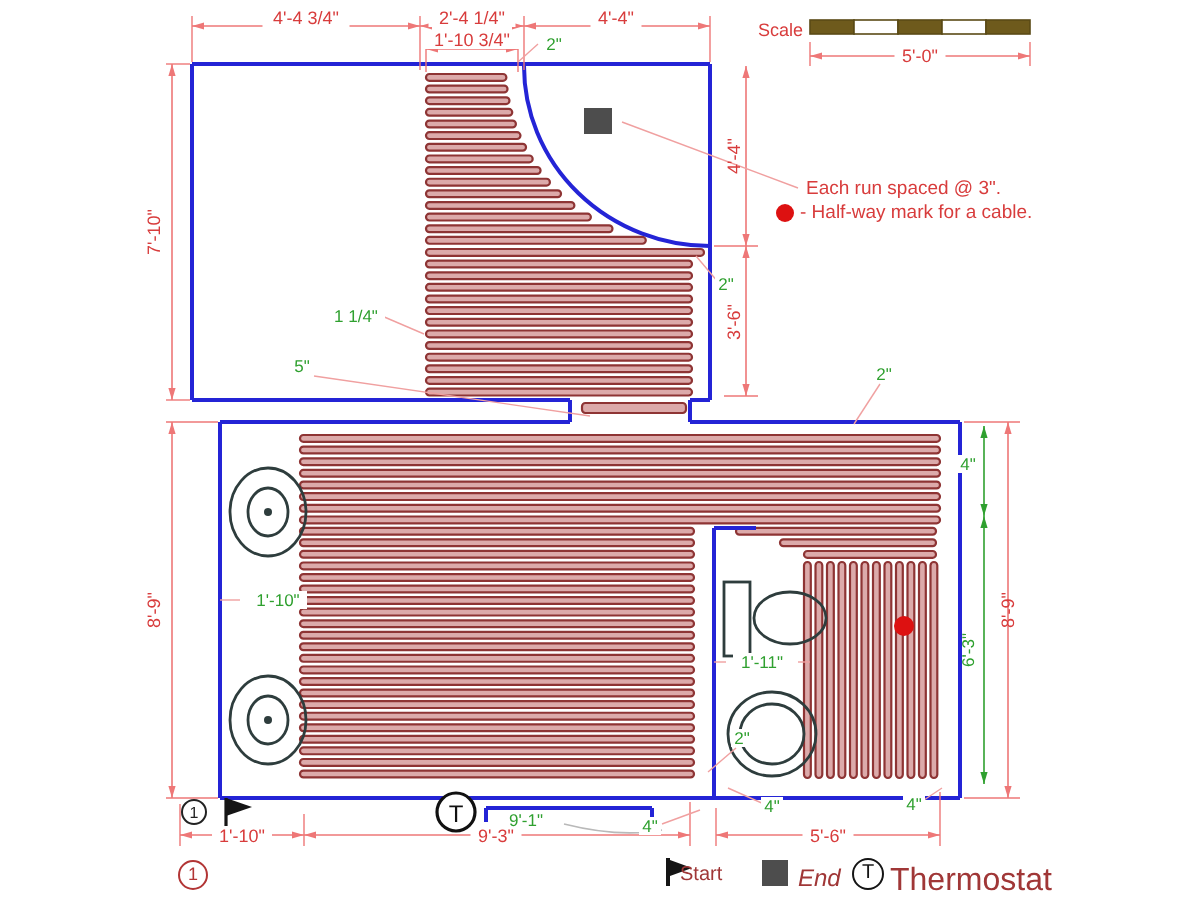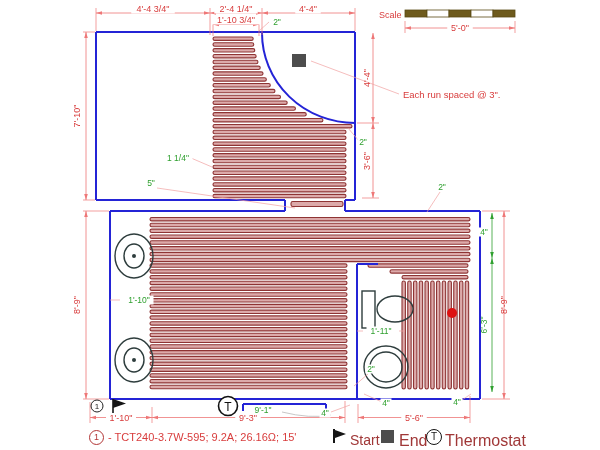--- a/index.html
+++ b/index.html
@@ -13,23 +13,23 @@
   .note-line2{left:388px;top:101px;color:#d83c3c;font-size:9.5px;display:flex;align-items:center;}
   .note-dot{display:inline-block;width:9px;height:9px;border-radius:50%;background:#dd1111;margin-right:3px;}
   
   .lg-circle{left:89px;top:430px;width:13px;height:13px;border:1.2px solid #b23535;border-radius:50%;
              color:#b23535;font-size:9px;line-height:13px;text-align:center;}
   .lg-spec{left:108px;top:431px;color:#d83c3c;font-size:11px;}
   .lg-flag{left:333px;top:429px;width:15px;height:14px;border-left:2px solid #151515;}
   .lg-flag::after{content:"";position:absolute;left:0;top:1px;width:0;height:0;
                   border-top:4.5px solid transparent;border-bottom:4.5px solid transparent;
                   border-left:11px solid #151515;}
-  .lg-start{left:350px;top:432px;color:#a03737;font-size:14px;}
+  .lg-start{left:340px;top:432px;color:#a03737;font-size:10px;}
   .lg-endsq{left:381px;top:430px;width:13px;height:13px;background:#4d4d4d;}
-  .lg-end{left:399px;top:432px;color:#a03737;font-size:16px;}
+  .lg-end{left:399px;top:432px;color:#a03737;font-size:12px;font-style:italic;}
   .lg-T{left:426px;top:429px;width:14px;height:14px;border:1.4px solid #151515;border-radius:50%;
         color:#151515;font-size:10px;line-height:14px;text-align:center;}
   .lg-thermo{left:445px;top:432px;color:#a03737;font-size:16px;}
 </style>
 </head>
 <body>
 
 <div id="stage">
   <svg id="plan-svg" width="600" height="450" viewBox="0 0 600 450">
       <g>
@@ -287,22 +287,25 @@
         <text x="379" y="18" font-size="9" fill="#d83c3c" text-anchor="start">Scale</text>
         <rect x="405" y="10" width="22" height="7" fill="#6e5a1c" stroke="#5a4a16" stroke-width="0.8"></rect>
         <rect x="427" y="10" width="22" height="7" fill="#ffffff" stroke="#5a4a16" stroke-width="0.8"></rect>
         <rect x="449" y="10" width="22" height="7" fill="#6e5a1c" stroke="#5a4a16" stroke-width="0.8"></rect>
         <rect x="471" y="10" width="22" height="7" fill="#ffffff" stroke="#5a4a16" stroke-width="0.8"></rect>
         <rect x="493" y="10" width="22" height="7" fill="#6e5a1c" stroke="#5a4a16" stroke-width="0.8"></rect>
       </g>
     </svg>
 
   <div class="abs note-line1">Each run spaced @ 3".</div>
+  <div class="abs note-line2">
+    <span class="note-dot"></span>
+    <span>- Half-way mark for a cable.</span>
+  </div>
 
   <div class="abs lg-circle">1</div>
-  <div class="abs lg-spec">- TCT240-3.7W-595; 9.2A; 26.16Ω; 15'</div>
   <div class="abs lg-flag"></div>
   <div class="abs lg-start">Start</div>
   <div class="abs lg-endsq"></div>
   <div class="abs lg-end">End</div>
   <div class="abs lg-T">T</div>
   <div class="abs lg-thermo">Thermostat</div>
 </div>
 
 </body></html>

